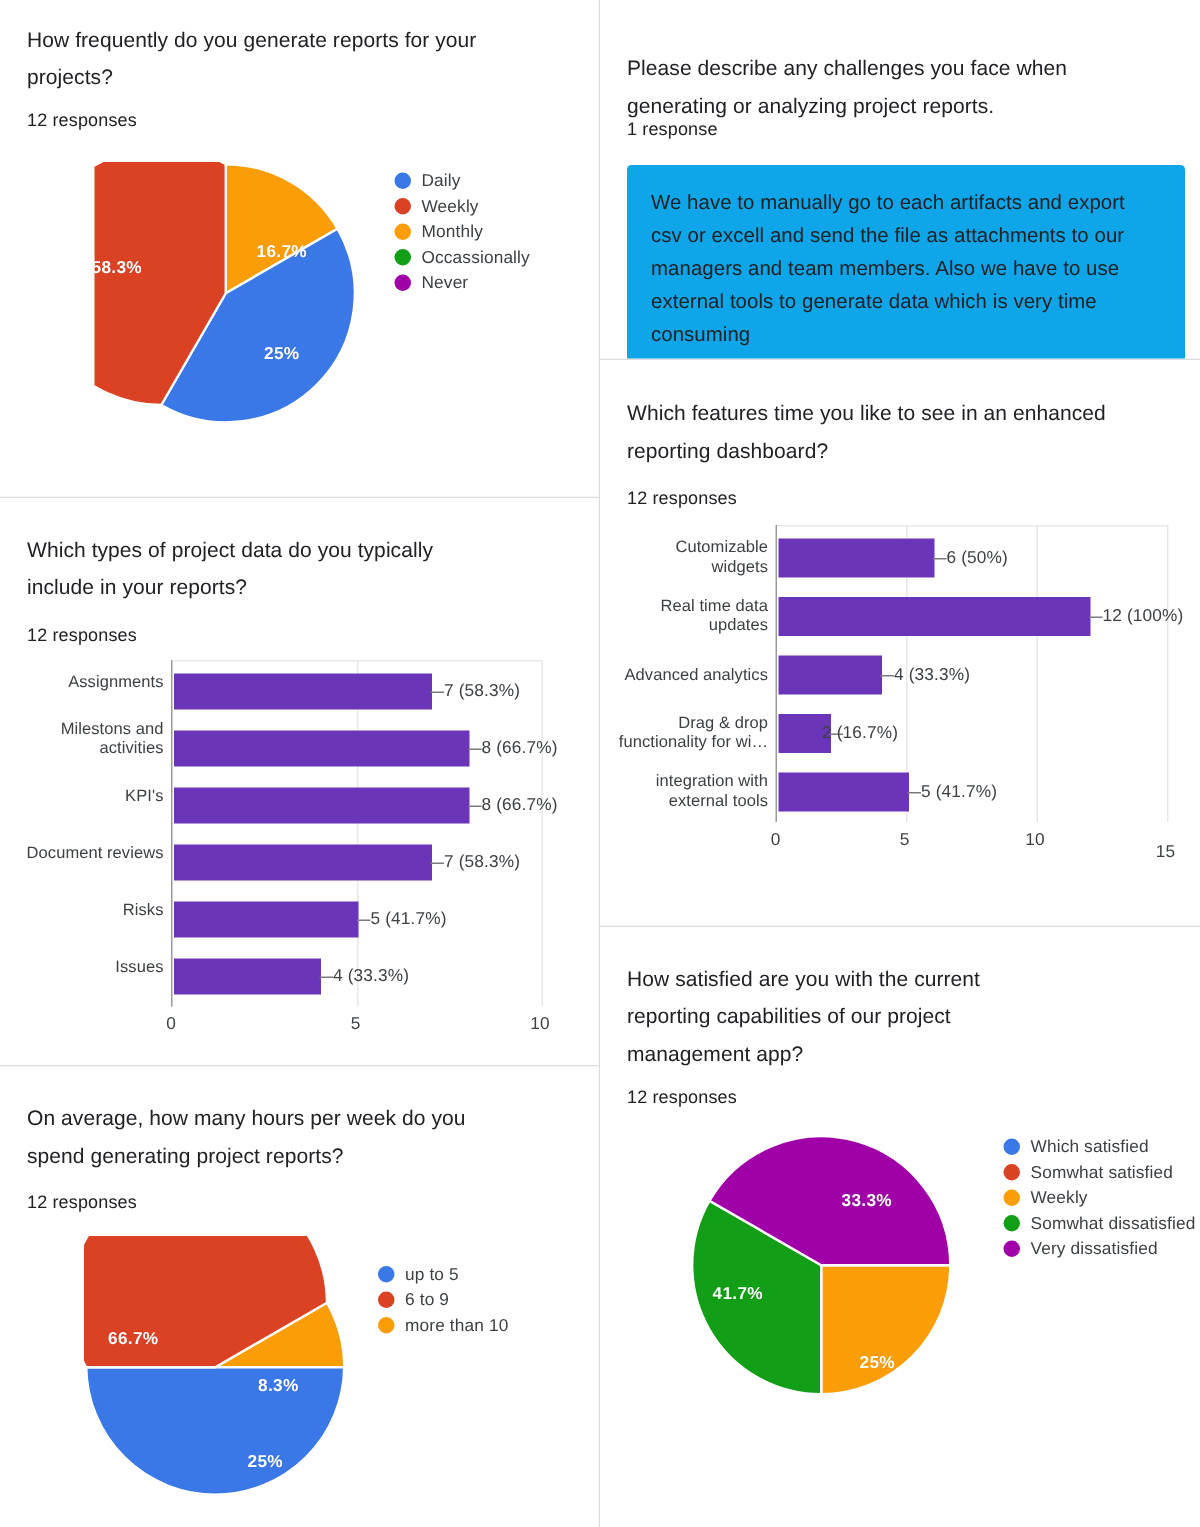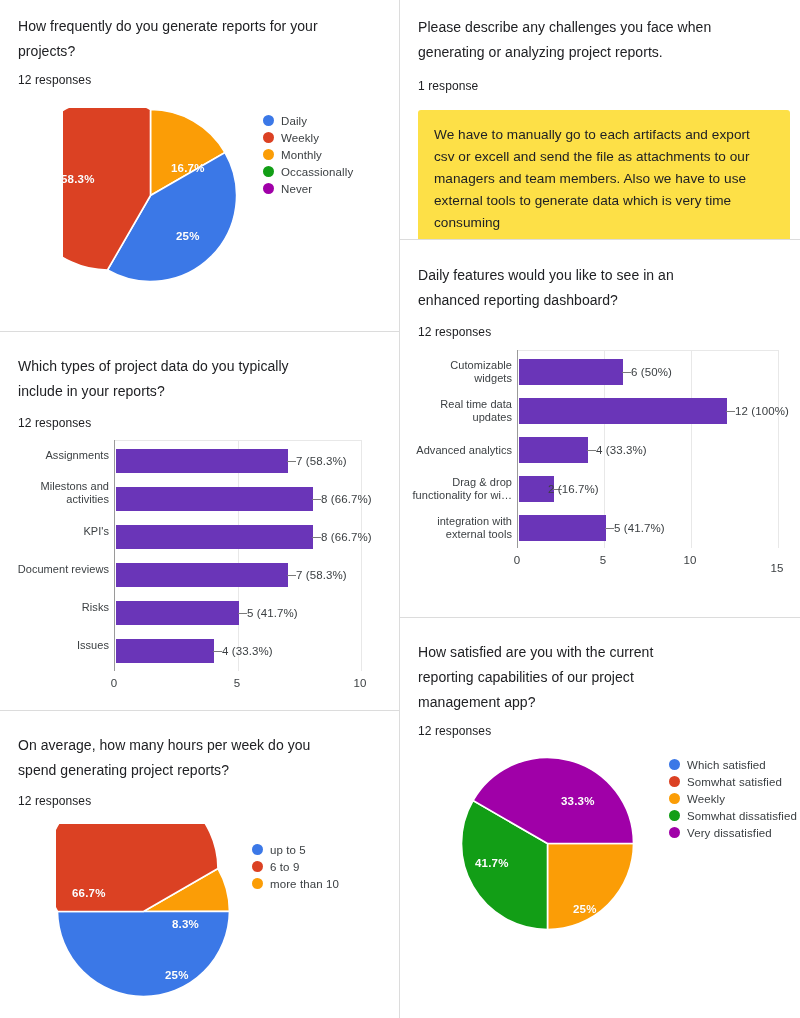--- a/index.html
+++ b/index.html
@@ -118,21 +118,21 @@
     position: absolute;
     font-size: 11.5px;
     color: #3c4043;
     text-align: center;
     letter-spacing: 0.1px;
   }
 
   
   .answer-box {
     position: absolute;
-    background: #fde047;
+    background: #0ea5e9;
     border-radius: 3px;
     padding: 14px 16px 16px 16px;
   }
   .answer-text {
     font-size: 13.6px;
     line-height: 22px;
     color: #202124;
     letter-spacing: 0.05px;
   }
 </style>
@@ -183,29 +183,29 @@
         <span class="legend-txt">Occassionally</span>
       </div>
       <div class="legend-row">
         <span class="legend-dot" style="background:#A000A8"></span>
         <span class="legend-txt">Never</span>
       </div>
     </div>
   </div>
 
   <div class="card" style="left:400px; top:0; width:400px; height:239px;">
-    <div class="q-title" style="position:absolute; left:18px; top:15px; width:340px;">Please describe any challenges you face when generating or analyzing project reports.</div>
+    <div class="q-title" style="position:absolute; left:18px; top:33px; width:340px;">Please describe any challenges you face when generating or analyzing project reports.</div>
     <div class="q-sub" style="position:absolute; left:18px; top:70px;">1 response</div>
     <div class="answer-box" style="left:18px; top:110px; width:372px;">
       <div class="answer-text">We have to manually go to each artifacts and export csv or excell and send the file as attachments to our managers and team members. Also we have to use external tools to generate data which is very time consuming</div>
     </div>
   </div>
 
   <div class="card" style="left:400px; top:240px; width:400px; height:377px;">
-    <div class="q-title" style="position:absolute; left:18px; top:23px; width:320px;">Daily features would you like to see in an enhanced reporting dashboard?</div>
+    <div class="q-title" style="position:absolute; left:18px; top:23px; width:320px;">Which features time you like to see in an enhanced reporting dashboard?</div>
     <div class="q-sub" style="position:absolute; left:18px; top:76px;">12 responses</div>
 
     <div class="bar-chart" style="left:0; top:0; width:400px; height:377px;">
       <div class="bc-plot" style="left:117px; top:110px; width:261px; height:198px;">
         <div class="bc-gridtop"></div>
         <div class="bc-grid" style="left:86px;"></div>
         <div class="bc-grid" style="left:173px;"></div>
         <div class="bc-grid" style="left:260px;"></div>
 
         <div class="bc-bar" style="left:1px; top:9px; width:104px; height:26px;"></div>

